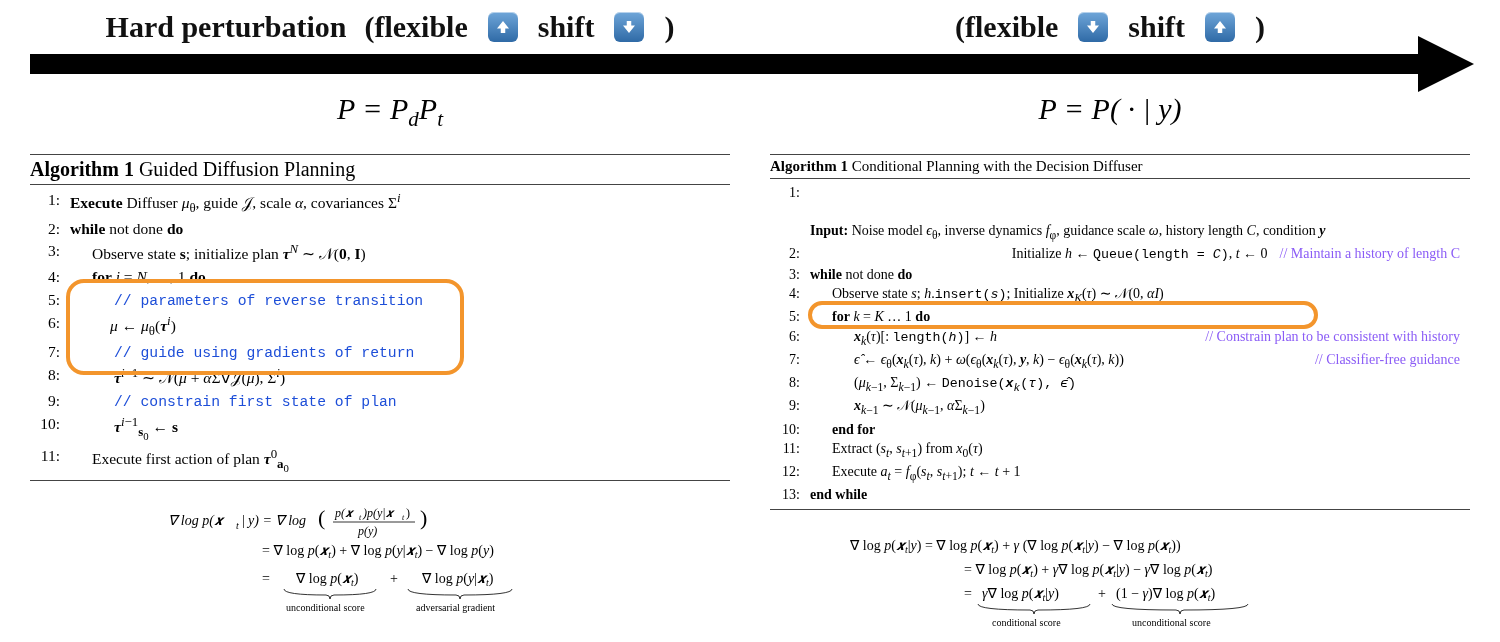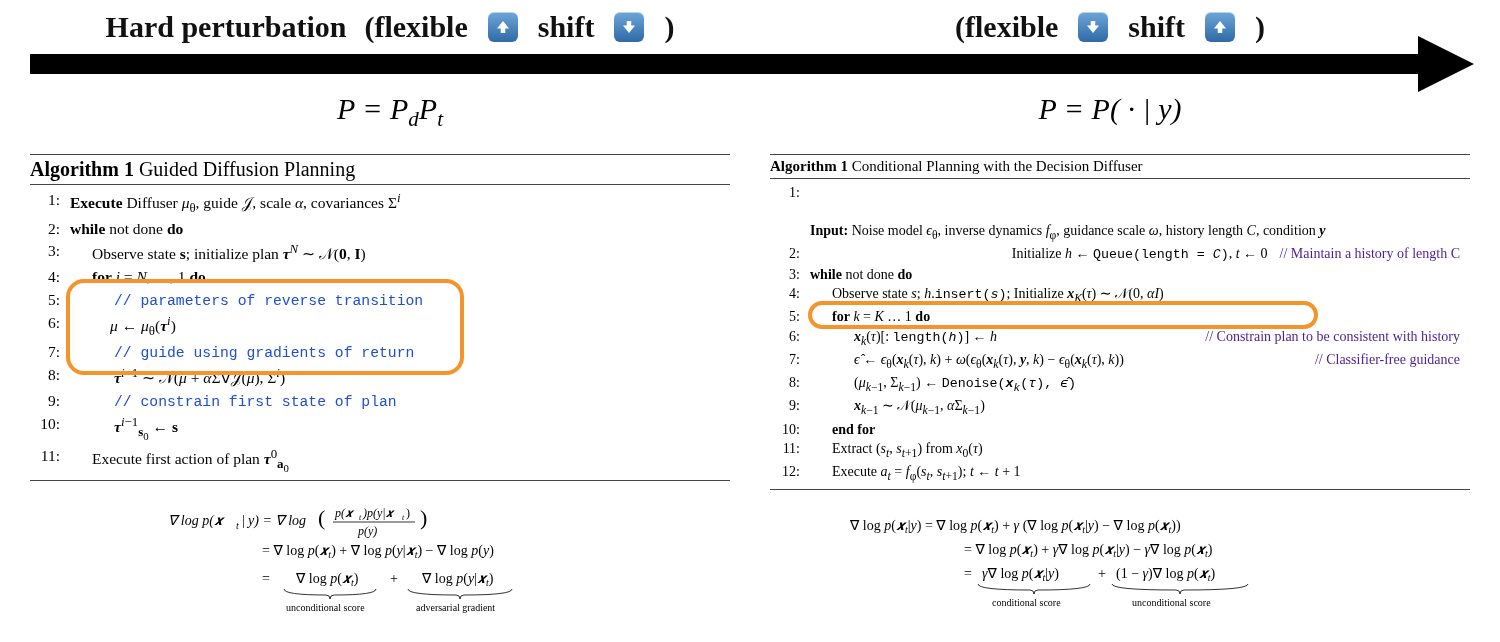--- a/index.html
+++ b/index.html
@@ -117,21 +117,21 @@
     padding-right: 10px;
     flex-shrink: 0;
   }
   .algobody .ct {
     flex: 1;
     padding-right: 6px;
     overflow: hidden;
     text-overflow: clip;
   }
   .algobody .ct .rcomment-inline {
-    color: #4c1d95;
+    color: #8b5cf6;
     float: right;
     padding-left: 12px;
   }
   .codefont { font-family: 'Courier New', monospace; font-size: 0.95em; }
   .orange-highlight {
     position: absolute;
     border: 4px solid #f3952c;
     border-radius: 18px;
     pointer-events: none;
     background: none;
@@ -352,20 +352,24 @@
                 <span class="ct" style="padding-left: 22px;"><span class="kw">end for</span></span>
               </li>
               <li>
                 <span class="ln">11:</span>
                 <span class="ct" style="padding-left: 22px;">Extract (<span class="it">s</span><sub><span class="it">t</span></sub>, <span class="it">s</span><sub><span class="it">t</span>+1</sub>) from <span class="it">x</span><sub>0</sub>(<span class="it">τ</span>)</span>
               </li>
               <li>
                 <span class="ln">12:</span>
                 <span class="ct" style="padding-left: 22px;">Execute <span class="it">a</span><sub><span class="it">t</span></sub> = <span class="it">f</span><sub>φ</sub>(<span class="it">s</span><sub><span class="it">t</span></sub>, <span class="it">s</span><sub><span class="it">t</span>+1</sub>); <span class="it">t</span> ← <span class="it">t</span> + 1</span>
               </li>
+              <li>
+                <span class="ln">13:</span>
+                <span class="ct" style="padding-left: 0px;"><span class="kw">end while</span></span>
+              </li>
             </ol>
           <div class="orange-highlight" id="hl-right" style="top: 122px; left: 38px; width: 510px; height: 28px;"></div>
         </div>
       </div>
 
       <div class="mathblock">
         <svg width="560" height="110" viewBox="0 0 560 110">
           <g font-family="Georgia, serif" font-size="14" fill="#000">
             <text x="10" y="18">∇ log <tspan font-style="italic">p</tspan>(<tspan font-style="italic">𝒙</tspan><tspan dy="3" font-size="10" font-style="italic">t</tspan><tspan dy="-3">|</tspan><tspan font-style="italic">y</tspan>) = ∇ log <tspan font-style="italic">p</tspan>(<tspan font-style="italic">𝒙</tspan><tspan dy="3" font-size="10" font-style="italic">t</tspan><tspan dy="-3">) + </tspan><tspan font-style="italic">γ</tspan> (∇ log <tspan font-style="italic">p</tspan>(<tspan font-style="italic">𝒙</tspan><tspan dy="3" font-size="10" font-style="italic">t</tspan><tspan dy="-3">|</tspan><tspan font-style="italic">y</tspan>) − ∇ log <tspan font-style="italic">p</tspan>(<tspan font-style="italic">𝒙</tspan><tspan dy="3" font-size="10" font-style="italic">t</tspan><tspan dy="-3">))</tspan></text>
 

